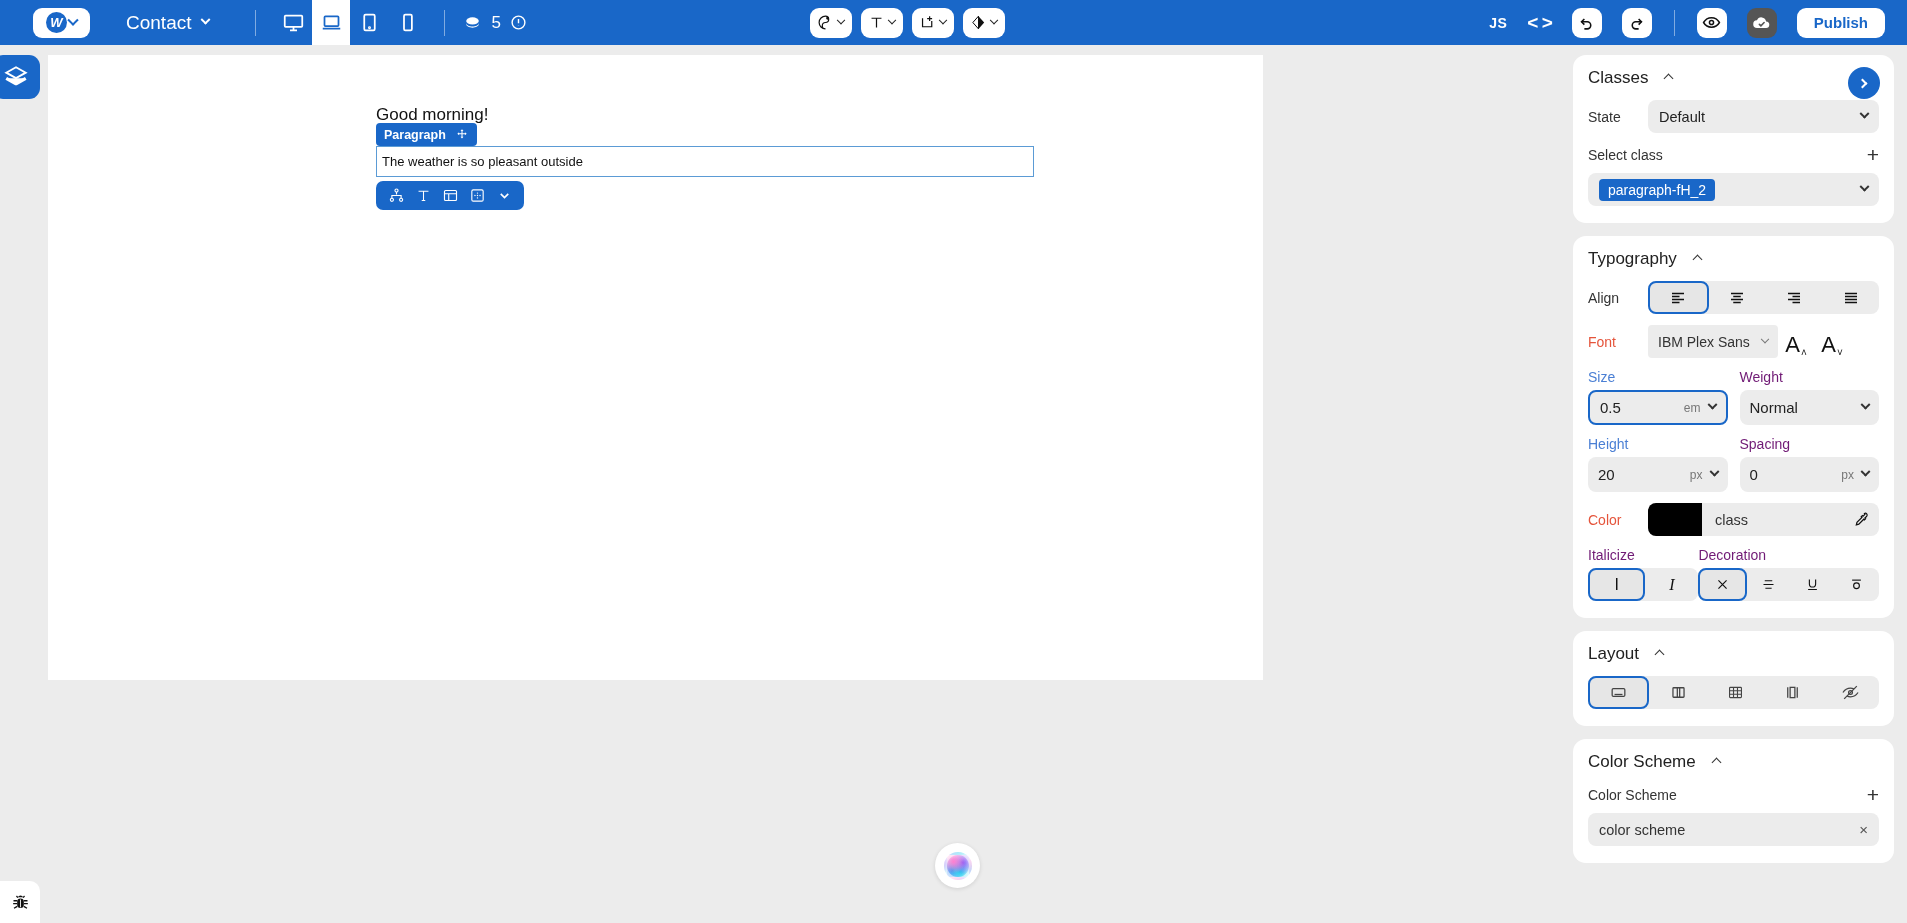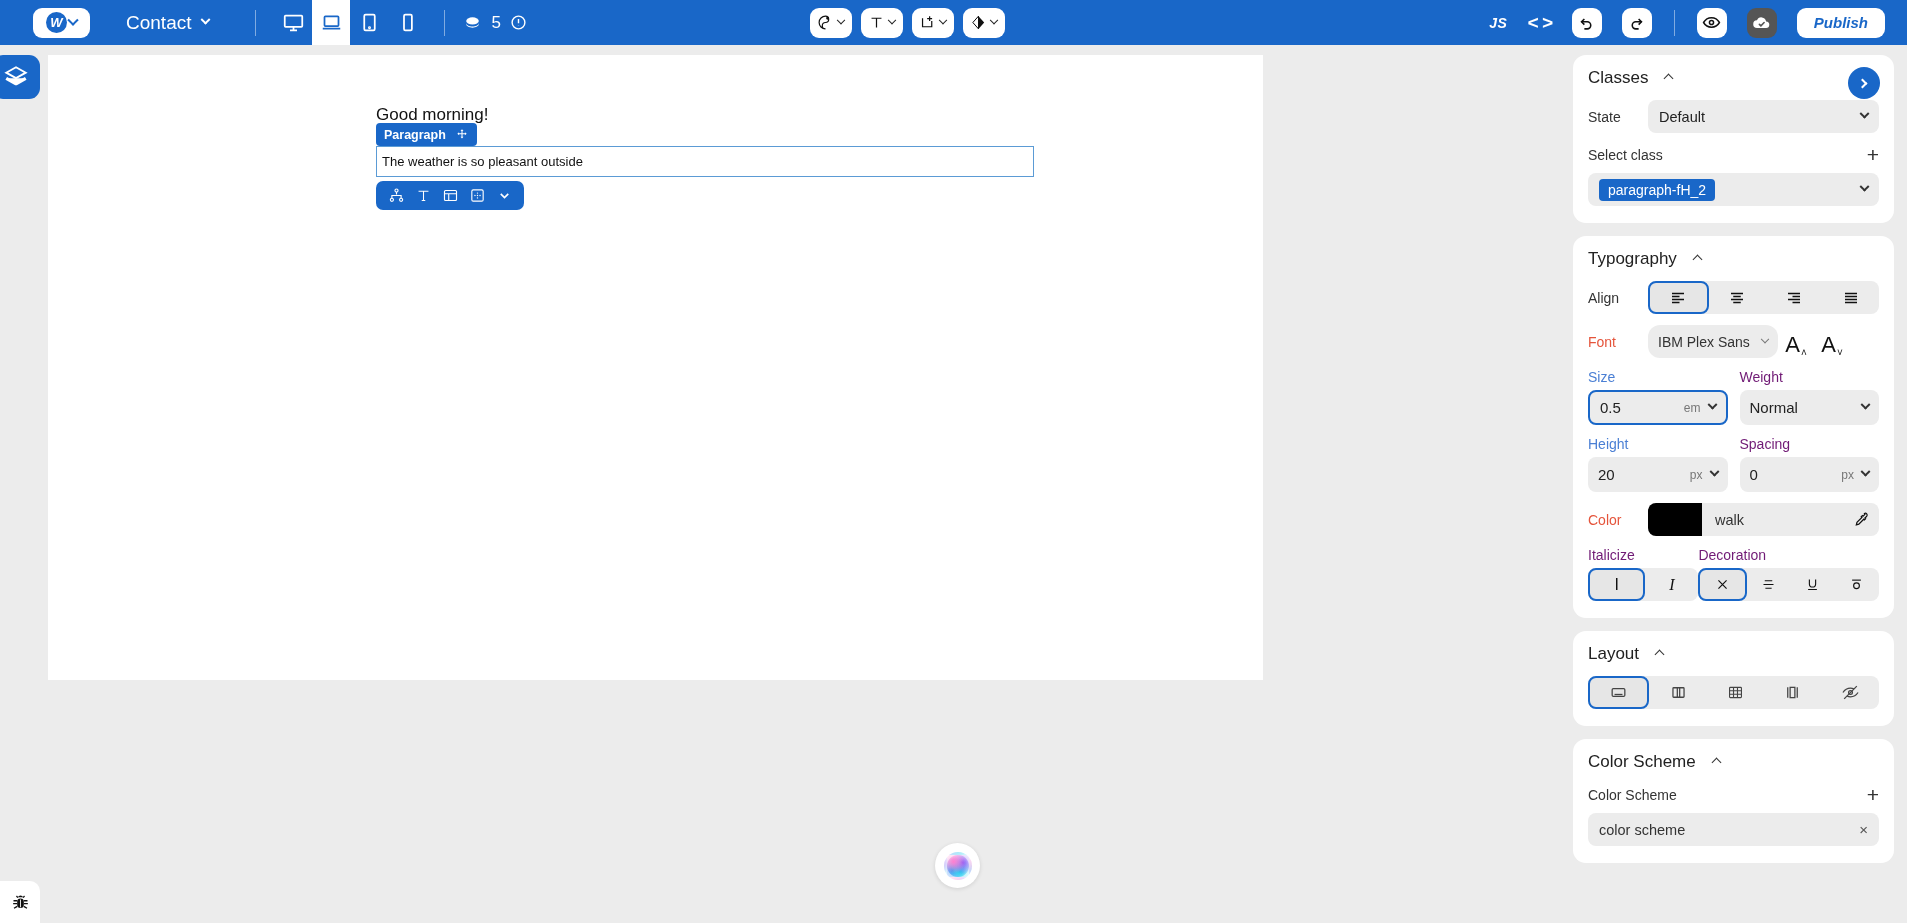--- a/index.html
+++ b/index.html
@@ -62,21 +62,21 @@
   .tb-pill { display: flex; align-items: center; gap: 9px; color: #fff; font-size: 17px; }
   .tb-pill svg { display:block; }
   .center-tools { display: flex; align-items: center; gap: 9px; margin-left: 283px; }
   .ct-btn {
     height: 30px; min-width: 42px; padding: 0 7px;
     background: #fff; border-radius: 9px;
     display: flex; align-items: center; justify-content: center; gap: 4px;
     cursor: pointer; color: #111;
   }
   .ct-btn .chev { width: 6px; height: 6px; border-width: 1.6px; color:#222; }
-  .right-tools { margin-left: auto; display: flex; align-items: center; gap: 20px; margin-right: 22px; font-style: italic; }
+  .right-tools { margin-left: auto; display: flex; align-items: center; gap: 20px; margin-right: 22px; }
   .js-label { color: #fff; font-size: 14px; font-weight: bold; letter-spacing: .5px; cursor: pointer; }
   .code-icon { color: #fff; font-size: 19px; font-weight: bold; cursor: pointer; letter-spacing:-1px;}
   .round-btn {
     width: 30px; height: 30px; border-radius: 9px; background: #fff;
     display: flex; align-items: center; justify-content: center; cursor: pointer;
     font-size: 16px; color: #111;
   }
   .round-btn.dark { background: #555; color: #fff; }
   .publish-btn {
     height: 30px; padding: 0 17px; background: #fff; border-radius: 9px;
@@ -222,21 +222,21 @@
     display: flex; align-items: center;
   }
   .seg-btn {
     flex: 1; height: 33px; border-radius: 8px;
     display: flex; align-items: center; justify-content: center; cursor: pointer;
   }
   .seg-btn.active { border: 2px solid #1967c8; background: #e6e6e6; }
 
   .fontrow { display: flex; align-items: center; margin-bottom: 11px; }
   .font-select {
-    width: 130px; height: 33px; background: #ececec; border-radius: 12px;
+    width: 130px; height: 33px; background: #ececec; border-radius: 4px;
     display: flex; align-items: center; padding: 0 10px; font-size: 14px;
     color: #333; cursor: pointer;
   }
   .font-select .chev { margin-left: auto; width:6px; height:6px; border-width:1.6px; color:#777;}
   .aa-btn {
     width: 36px; height: 33px; display: flex; align-items: flex-end;
     justify-content: center; cursor: pointer; color: #111;
     font-size: 22px; gap: 1px;
   }
   .aa-btn sup { font-size: 10px; }
@@ -589,21 +589,21 @@
           <span class="unit">px</span>
           <span class="chev"></span>
         </div>
       </div>
     </div>
 
     <div class="colorrow">
       <span class="color-label">Color</span>
       <div class="color-wrap">
         <div class="swatch"></div>
-        <span class="color-name">walk</span>
+        <span class="color-name">class</span>
         <span class="eyedropper">
           <svg width="17" height="17" viewBox="0 0 24 24" fill="none" stroke="#111" stroke-width="1.7">
               <path d="M17.5 3.5a2.6 2.6 0 0 1 3.3 3.9l-2.6 2.6 1 1-1.6 1.6-1-1-7 7-3.5.9.9-3.5 7-7-1-1 1.6-1.6 1 1 2.6-2.6z"></path>
             </svg>
         </span>
       </div>
     </div>
 
     <div class="deco-wrap">
       <div class="deco-col ital">

